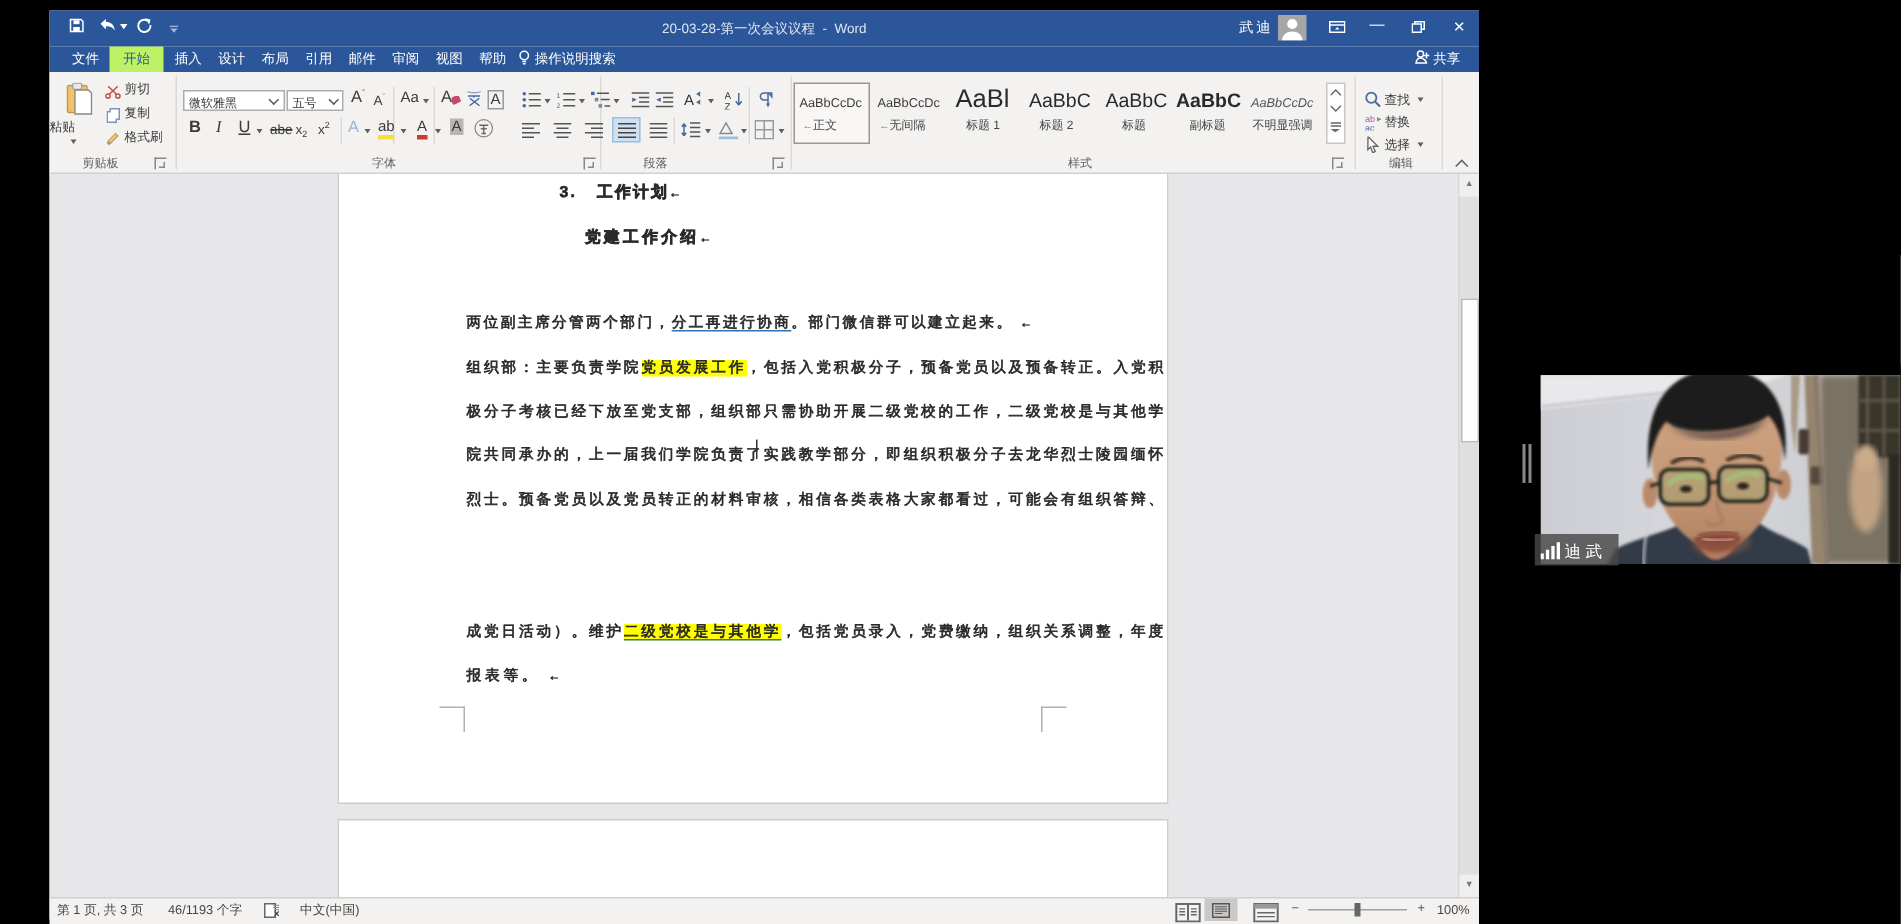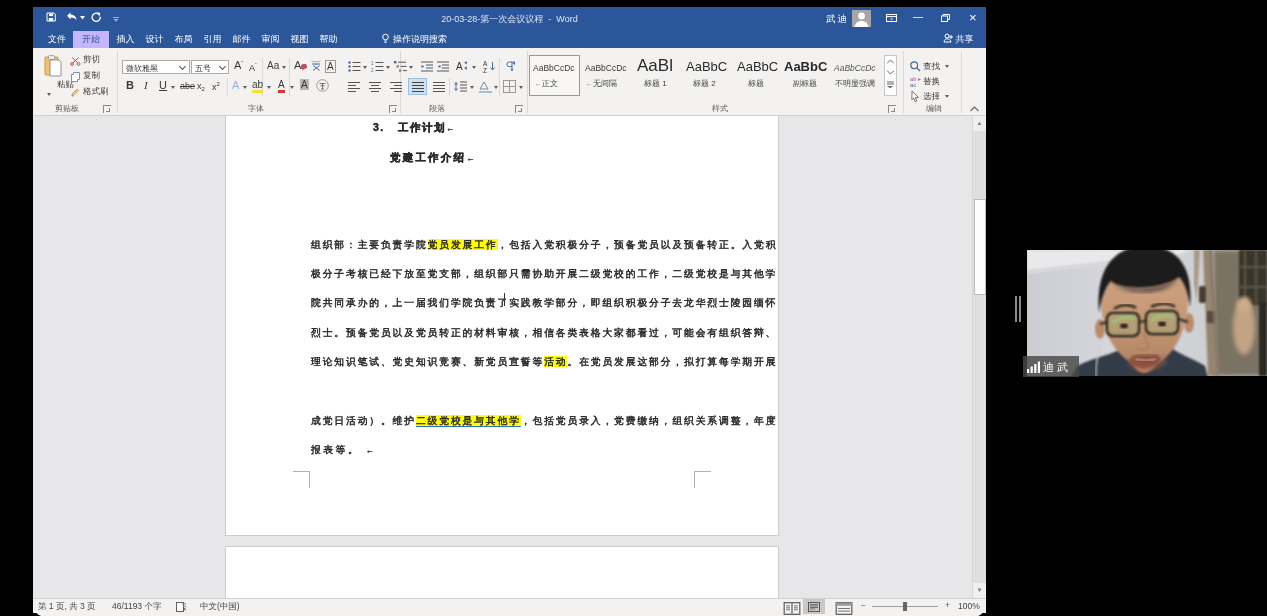--- a/index.html
+++ b/index.html
@@ -1,28 +1,28 @@
 <!DOCTYPE html>
 <html><head>
 <meta charset="utf-8">
 <style>
   * { margin:0; padding:0; box-sizing:border-box; }
   html,body { width:1267px; height:616px; background:#000; overflow:hidden;
     font-family:"Liberation Sans", sans-serif; }
-  #win { position:absolute; left:33px; top:7px; width:953px; height:610px; background:#f3f2f1;border-radius:13px; }
+  #win { position:absolute; left:33px; top:7px; width:953px; height:610px; background:#f3f2f1; }
   
   #titlebar { position:absolute; left:0; top:0; width:953px; height:24px; background:#2b579a; color:#e8edf5; }
   #title { position:absolute; left:0; right:0; top:0; height:24px; line-height:24px; text-align:center; font-size:9px; color:#dfe6f2; }
   .qat { position:absolute; top:5px; color:#fff; }
   .winbtn { position:absolute; top:0; height:24px; color:#fff; }
   #avatar { position:absolute; left:819px; top:3px; width:19px; height:17px; background:#a6a6a6; }
   
   #tabrow { position:absolute; left:0; top:24px; width:953px; height:17px; background:#2b579a; }
   .tab { position:absolute; top:0; height:17px; color:#fff; font-size:9px; line-height:16px; text-align:center; }
-  #tab-home { background:#c4b5fd; color:#2b579a; top:0; height:17px; }
+  #tab-home { background:#bef264; color:#2b579a; top:0; height:17px; }
   
   #ribbon { position:absolute; left:0; top:41px; width:953px; height:68px; background:#f3f2f1; border-bottom:1px solid #d2d0ce; }
   .gdiv { position:absolute; top:3px; width:1px; height:62px; background:#dbd9d7; }
   .glabel { position:absolute; top:55px; font-size:8px; color:#605e5c; text-align:center; white-space:nowrap; }
   .rtxt { position:absolute; font-size:8.5px; color:#3b3a39; white-space:nowrap; }
   .combo { position:absolute; background:#fff; border:1px solid #adacab; font-size:8px; color:#333; }
   .tri { position:absolute; width:0; height:0; border-left:2.5px solid transparent; border-right:2.5px solid transparent; border-top:3.5px solid #605e5c; }
   .chev { position:absolute; width:5px; height:5px; border-right:1.2px solid #555; border-bottom:1.2px solid #555; transform:rotate(45deg); }
   .ric { position:absolute; }
   .launch { position:absolute; width:8px; height:8px; border-left:1px solid #8a8886; border-top:1px solid #8a8886; }
@@ -96,39 +96,39 @@
     <div class="tab" style="left:8px; width:32px;">文件</div>
     <div class="tab" id="tab-home" style="left:40px; width:36px;">开始</div>
     <div class="tab" style="left:78px; width:29px;">插入</div>
     <div class="tab" style="left:107px; width:29px;">设计</div>
     <div class="tab" style="left:136px; width:29px;">布局</div>
     <div class="tab" style="left:165px; width:29px;">引用</div>
     <div class="tab" style="left:194px; width:29px;">邮件</div>
     <div class="tab" style="left:223px; width:29px;">审阅</div>
     <div class="tab" style="left:252px; width:29px;">视图</div>
     <div class="tab" style="left:281px; width:29px;">帮助</div>
-    <div class="tab" style="left:294px; width:120px; text-align:right;"><svg width="9" height="11" viewBox="0 0 9 11" style="vertical-align:-2px;">
+    <div class="tab" style="left:312px; width:120px; text-align:left;"><svg width="9" height="11" viewBox="0 0 9 11" style="vertical-align:-2px;">
           <circle cx="4.5" cy="4" r="2.8" fill="none" stroke="#fff" stroke-width="1"></circle>
           <path d="M3.2 8h2.6M3.6 9.5h1.8" stroke="#fff" stroke-width="1"></path>
         </svg> 操作说明搜索</div>
     <div class="tab" style="left:910px; width:45px; text-align:left;"><svg width="10" height="10" viewBox="0 0 10 10" style="vertical-align:-1px">
           <circle cx="4" cy="3" r="2" fill="none" stroke="#fff"></circle>
           <path d="M1 9c.3-2.2 1.6-3.3 3-3.3S7.7 6.8 8 9z" fill="none" stroke="#fff"></path>
           <line x1="8" y1="2" x2="8" y2="6" stroke="#fff"></line>
           <line x1="6" y1="4" x2="10" y2="4" stroke="#fff"></line>
         </svg> 共享</div>
   </div>
   <div id="ribbon">
 
     <svg class="ric" style="left:11px;top:7px;" width="19" height="23" viewBox="0 0 19 23">
       <rect x="1" y="2" width="13" height="18" rx="1" fill="#f0c36a" stroke="#c89850" stroke-width="1"></rect>
       <rect x="4.5" y="0.5" width="6" height="4" rx="1" fill="#e8e8e8" stroke="#9a9a9a" stroke-width=".8"></rect>
       <path d="M8 6h9l2 2v14H8z" fill="#fff" stroke="#8a8886" stroke-width=".9" transform="translate(-2,-1)"></path>
     </svg>
-    <span class="rtxt" style="left:24px;top:31px;font-family:Liberation Serif, serif;">粘贴</span>
+    <span class="rtxt" style="left:0;top:31px;font-family:Liberation Serif, serif;">粘贴</span>
     <span class="tri" style="left:14px;top:45px;"></span>
     <svg class="ric" style="left:37px;top:9px;" width="11" height="9" viewBox="0 0 11 9">
         <circle cx="2" cy="7" r="1.4" fill="none" stroke="#c05046"></circle>
         <circle cx="8.6" cy="7" r="1.4" fill="none" stroke="#c05046"></circle>
         <path d="M2.8 6 8.5 .5M7.8 6 2.1 .5" stroke="#c05046" stroke-width="1"></path>
       </svg>
     <span class="rtxt" style="left:50px;top:6px;">剪切</span>
     <svg class="ric" style="left:38px;top:24px;" width="10" height="10" viewBox="0 0 10 10">
         <rect x=".5" y="2.5" width="6" height="7" fill="#fff" stroke="#7a96c0"></rect>
         <path d="M2.5 2.5v-2h6v7h-2" fill="#fff" stroke="#7a96c0"></path>
@@ -325,25 +325,25 @@
     <div class="glabel" style="left:893px;">编辑</div>
     <div class="gdiv" style="left:928px;"></div>
     <svg class="ric" style="left:937px;top:58px;" width="9" height="6" viewBox="0 0 9 6">
         <path d="M.5 5 4.5 1 8.5 5" fill="none" stroke="#666" stroke-width="1.1"></path>
       </svg>
   </div>
   <div id="docarea">
     <div id="page1">
       <div class="tline bold" style="left:104px;top:5px;font-size:10.5px;letter-spacing:1.5px;">3.&nbsp;&nbsp; 工作计划<span class="pil" style="font-size:8px;">←</span></div>
       <div class="tline bold" style="left:121px;top:35px;font-size:10.5px;letter-spacing:2.2px;">党建工作介绍<span class="pil" style="font-size:8px;">←</span></div>
+      <div class="tline" id="L2" style="left:85px;top:93px;letter-spacing:1.6px;">两位副主席分管两个部门，<span class="ulb">分工再进行协商</span>。部门微信群可以建立起来。 <span class="pil" style="font-size:8px;">←</span></div>
       <div class="tline" id="L3" style="left:85px;top:123px;letter-spacing:1.86px;">组织部：主要负责学院<span class="hl">党员发展工作</span>，包括入党积极分子，预备党员以及预备转正。入党积</div>
       <div class="tline" id="L4" style="left:85px;top:152px;letter-spacing:1.86px;">极分子考核已经下放至党支部，组织部只需协助开展二级党校的工作，二级党校是与其他学</div>
       <div class="tline" id="L5" style="left:85px;top:181px;letter-spacing:1.86px;">院共同承办的，上一届我们学院负责了实践教学部分，即组织积极分子去龙华烈士陵园缅怀</div>
       <div class="tline" id="L6" style="left:85px;top:211px;letter-spacing:1.86px;">烈士。预备党员以及党员转正的材料审核，相信各类表格大家都看过，可能会有组织答辩、</div>
-      <div class="tline" id="L7" style="left:85px;top:240px;letter-spacing:1.86px;">理论知识笔试、党史知识竞赛、新党员宣誓等<span class="hl">活动</span>。在党员发展这部分，拟打算每学期开展</div>
       <div class="tline" id="L9" style="left:85px;top:299px;letter-spacing:1.86px;">成党日活动）。维护<span class="hl ulb">二级党校是与其他学</span>，包括党员录入，党费缴纳，组织关系调整，年度</div>
       <div class="tline" id="L10" style="left:85px;top:328px;letter-spacing:2.5px;">报表等。 <span class="pil" style="font-size:8px;">←</span></div>
       <div style="position:absolute;left:278px;top:177px;width:1px;height:13px;background:#333;"></div>
       <div style="position:absolute;left:67px;top:355px;width:17px;height:17px;border-right:1px solid #b0b0b0;border-top:1px solid #b0b0b0;"></div>
       <div style="position:absolute;left:468px;top:355px;width:17px;height:17px;border-left:1px solid #b0b0b0;border-top:1px solid #b0b0b0;"></div>
     </div>
     <div id="page2"></div>
     <div id="vscroll">
       <div class="sarrow" style="top:0;">▲</div>
       <div id="vthumb"></div>

